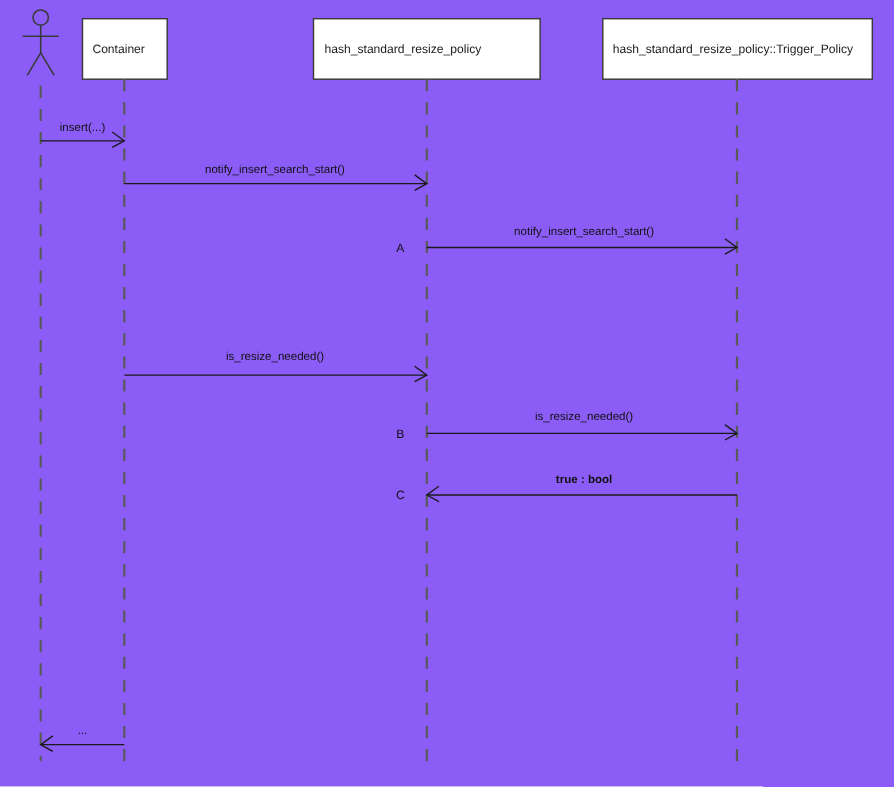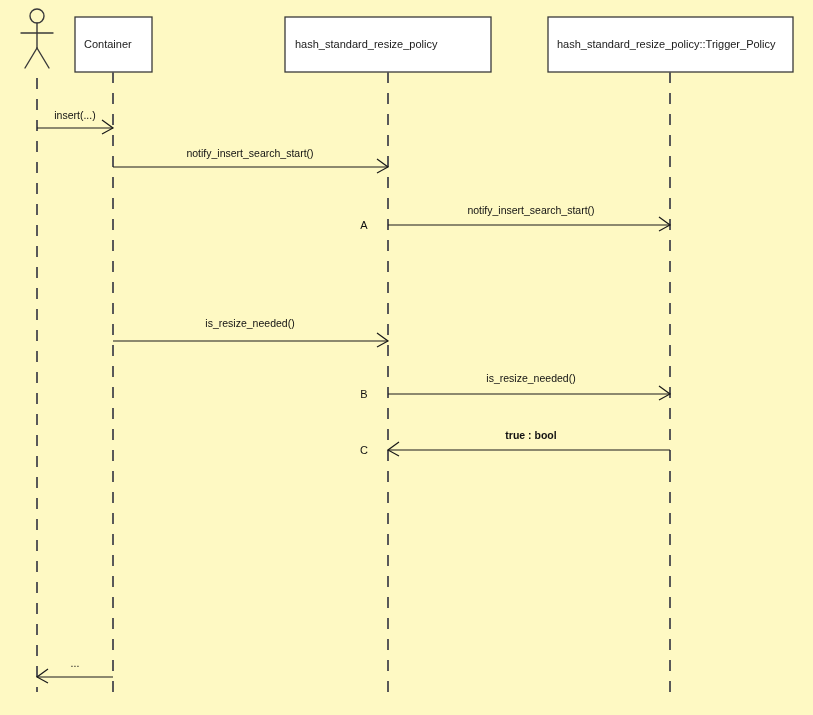--- a/index.html
+++ b/index.html
@@ -9,21 +9,21 @@
     background: #ffffff;
   }
   body {
     font-family: "Liberation Sans", sans-serif;
     color: #000000;
   }
   #diagram-canvas {
     position: relative;
     width: 813px;
     height: 715px;
-    background: #fef9c3;
+    background: #8b5cf6;
     overflow: hidden;
   }
   #diagram-svg {
     position: absolute;
     top: 0;
     left: 0;
     width: 813px;
     height: 715px;
     display: block;
   }

